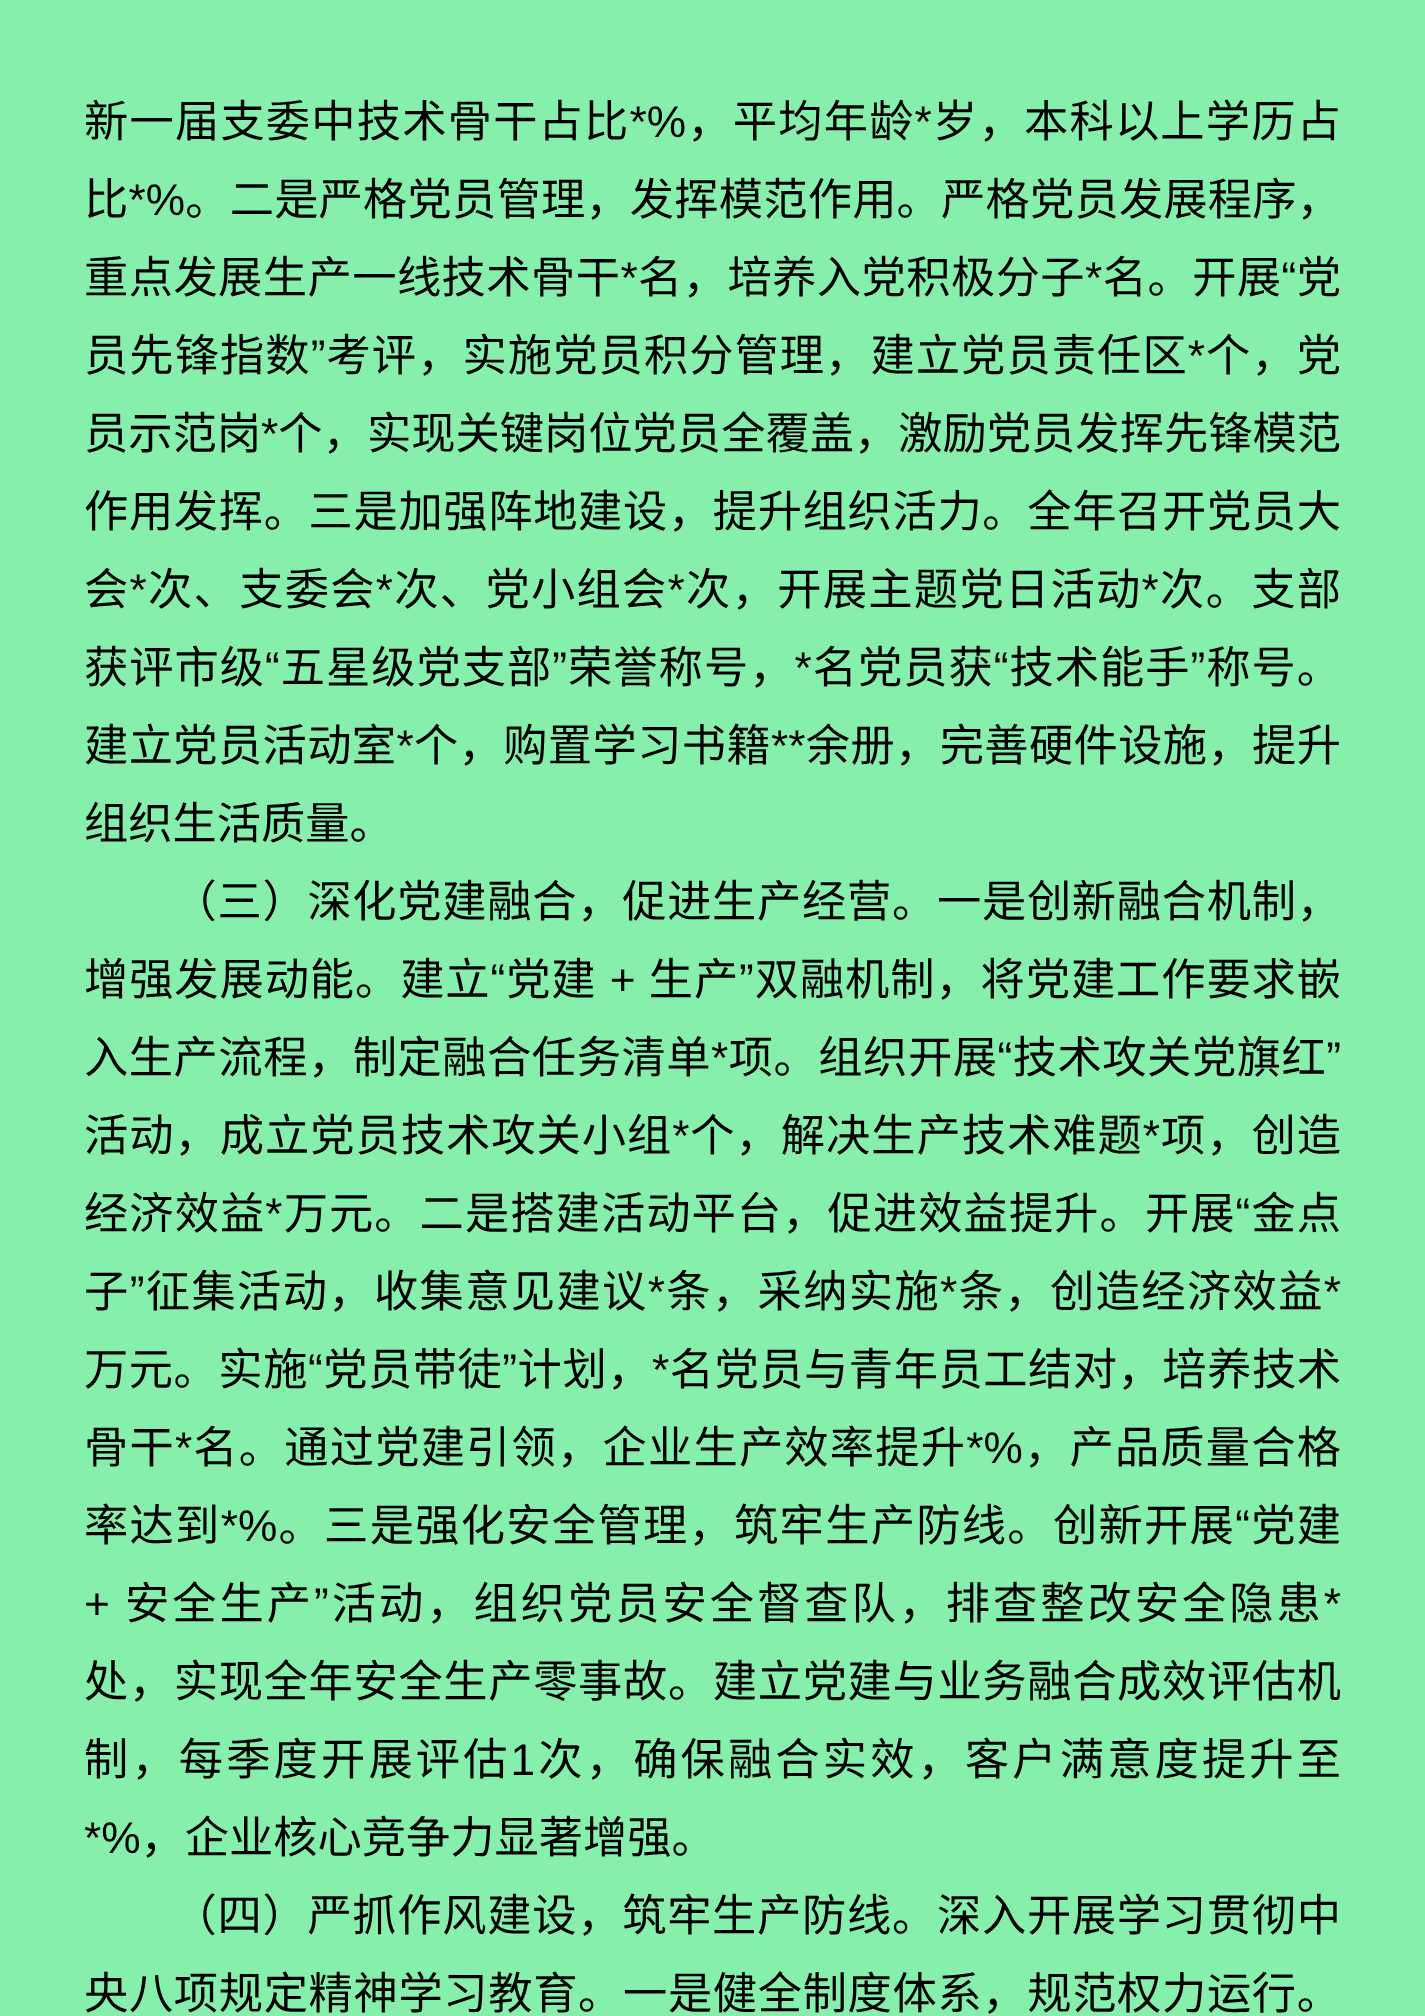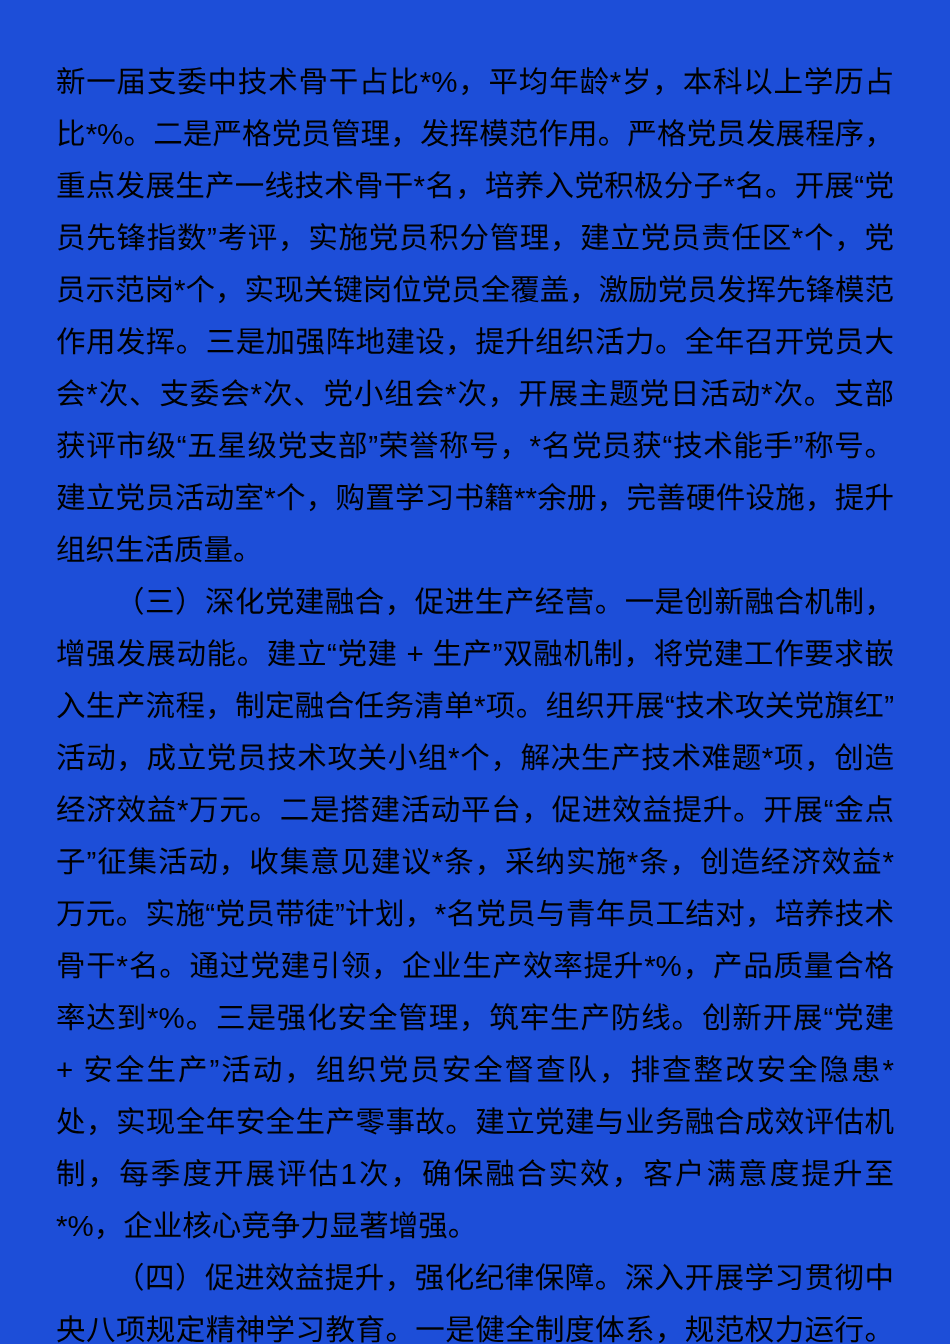--- a/index.html
+++ b/index.html
@@ -5,21 +5,21 @@
 <style>
   html, body {
     margin: 0;
     padding: 0;
     background: #ffffff;
   }
   .page {
     position: relative;
     width: 950px;
     height: 1344px;
-    background: #1d4ed8;
+    background: #86efac;
     overflow: hidden;
     box-sizing: border-box;
   }
   .doc-body {
     position: absolute;
     left: 56px;
     top: 56px;
     width: 838px;
     font-family: "Liberation Sans", "DejaVu Sans", sans-serif;
     font-size: 29.5px;
@@ -49,15 +49,15 @@
     text-indent: 0;
   }
 </style>
 </head>
 <body>
 
 <div class="page">
   <div class="doc-body" id="doc-body">
       <p class="para cont"><span>新一届支委中技术骨干占比*%，平均年龄*岁，本科以上学历占比*%。二是严格党员管理，发挥模范作用。严格党员发展程序，重点发展生产一线技术骨干*名，培养入党积极分子*名。开展“党员先锋指数”考评，实施党员积分管理，建立党员责任区*个，党员示范岗*个，实现关键岗位党员全覆盖，激励党员发挥先锋模范作用发挥。三是加强阵地建设，提升组织活力。全年召开党员大会*次、支委会*次、党小组会*次，开展主题党日活动*次。支部获评市级“五星级党支部”荣誉称号，*名党员获“技术能手”称号。建立党员活动室*个，购置学习书籍**余册，完善硬件设施，提升组织生活质量。</span></p>
       <p class="para indent"><span class="bold-head">（三）深化党建融合，促进生产经营。</span><span>一是创新融合机制，增强发展动能。建立“党建 + 生产”双融机制，将党建工作要求嵌入生产流程，制定融合任务清单*项。组织开展“技术攻关党旗红”活动，成立党员技术攻关小组*个，解决生产技术难题*项，创造经济效益*万元。二是搭建活动平台，促进效益提升。开展“金点子”征集活动，收集意见建议*条，采纳实施*条，创造经济效益*万元。实施“党员带徒”计划，*名党员与青年员工结对，培养技术骨干*名。通过党建引领，企业生产效率提升*%，产品质量合格率达到*%。三是强化安全管理，筑牢生产防线。创新开展“党建 + 安全生产”活动，组织党员安全督查队，排查整改安全隐患*处，实现全年安全生产零事故。建立党建与业务融合成效评估机制，每季度开展评估1次，确保融合实效，客户满意度提升至*%，企业核心竞争力显著增强。</span></p>
-      <p class="para indent"><span class="bold-head">（四）促进效益提升，强化纪律保障。</span><span>深入开展学习贯彻中央八项规定精神学习教育。一是健全制度体系，规范权力运行。制定实施细则*项，组织专题学习*次，开展警示教育*次。聚焦“四风”问题，排查整改问题*项，建立健全长效机制*项。大力精简会议文件，压缩会议时间*%，提高</span></p>
+      <p class="para indent"><span class="bold-head">（四）严抓作风建设，筑牢生产防线。</span><span>深入开展学习贯彻中央八项规定精神学习教育。一是健全制度体系，规范权力运行。制定实施细则*项，组织专题学习*次，开展警示教育*次。聚焦“四风”问题，排查整改问题*项，建立健全长效机制*项。大力精简会议文件，压缩会议时间*%，提高</span></p>
     </div>
 </div>
 
 </body></html>

